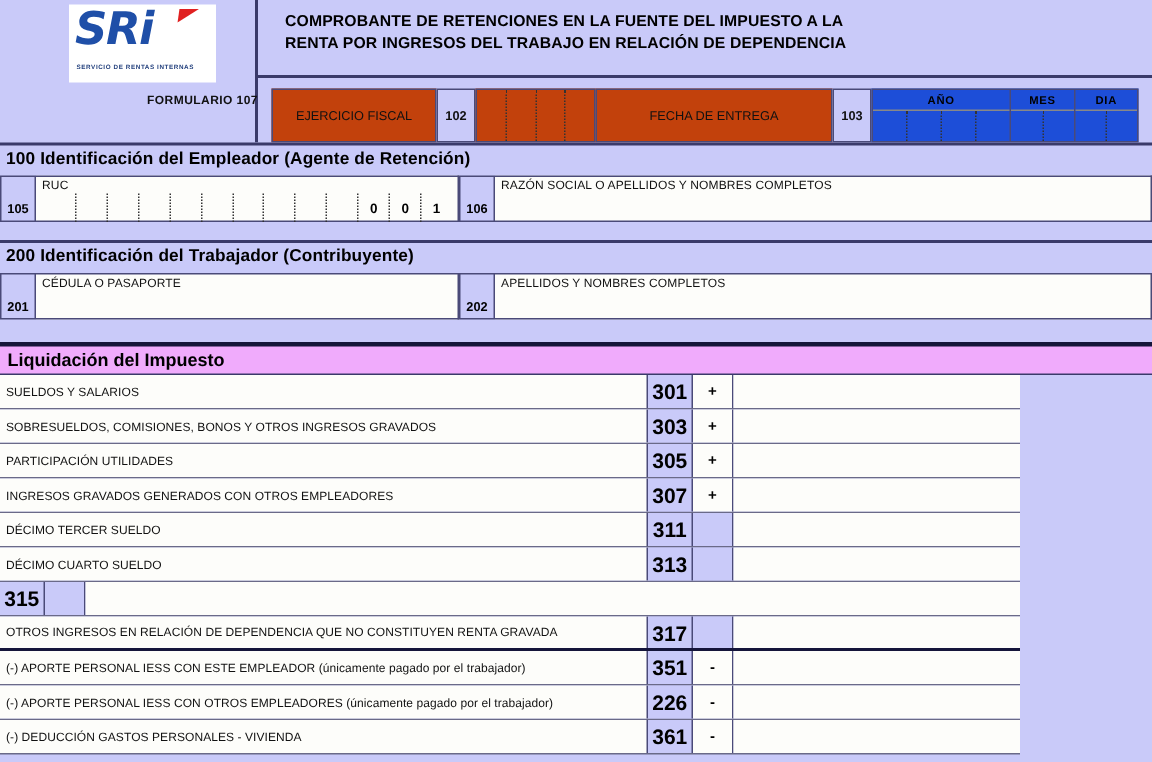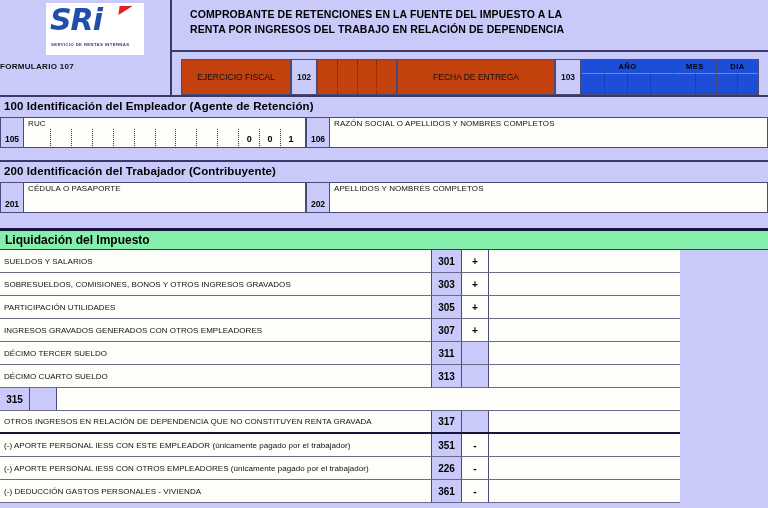--- a/index.html
+++ b/index.html
@@ -54,21 +54,21 @@
   .logo-sub{
     position:absolute;left:5px;top:39px;
     font-size:4.2px;
     letter-spacing:0.4px;
     color:#23407d;
     font-weight:bold;
     white-space:nowrap;
   }
   .logo-form{
     position:absolute;left:0;top:62px;width:172px;
-    text-align:left;
+    text-align:right;
     font-size:8px;
     font-weight:bold;
     letter-spacing:0.3px;
     color:#111;
   }
 
   
   .title-block{
     position:absolute;left:172px;top:0;width:596px;height:52px;
     box-sizing:border-box;
@@ -162,21 +162,21 @@
     display:flex;align-items:center;
     padding-left:4px;
     color:#000;
     letter-spacing:0.1px;
   }
   .band-100{top:95px;}
   .band-200{top:160px;}
 
   .band-liq{
     position:absolute;left:0;top:228px;width:768px;height:22px;
-    background:#86efac;
+    background:#f0abfc;
     border-top:3px solid #15153a;
     border-bottom:1.5px solid #3a3a6a;
     box-sizing:border-box;
     font-size:12px;font-weight:bold;
     display:flex;align-items:center;
     padding-left:5px;
     color:#000;
   }
 
   
@@ -247,21 +247,21 @@
     letter-spacing:0.05px;
     white-space:nowrap;
     overflow:hidden;
   }
   .t-code{
     flex:0 0 30px;
     background:#c9caf9;
     box-sizing:border-box;
     border-right:1.5px solid #4a4a78;
     display:flex;align-items:center;justify-content:center;
-    font-size:10px;font-weight:bold;
+    font-size:14px;font-weight:bold;
   }
   .t-sign{
     flex:0 0 27px;
     background:#fdfdfa;
     box-sizing:border-box;
     border-right:1.5px solid #4a4a78;
     display:flex;align-items:center;justify-content:center;
     font-size:10px;font-weight:bold;
   }
   .t-sign.shaded{background:#c9caf9;}

